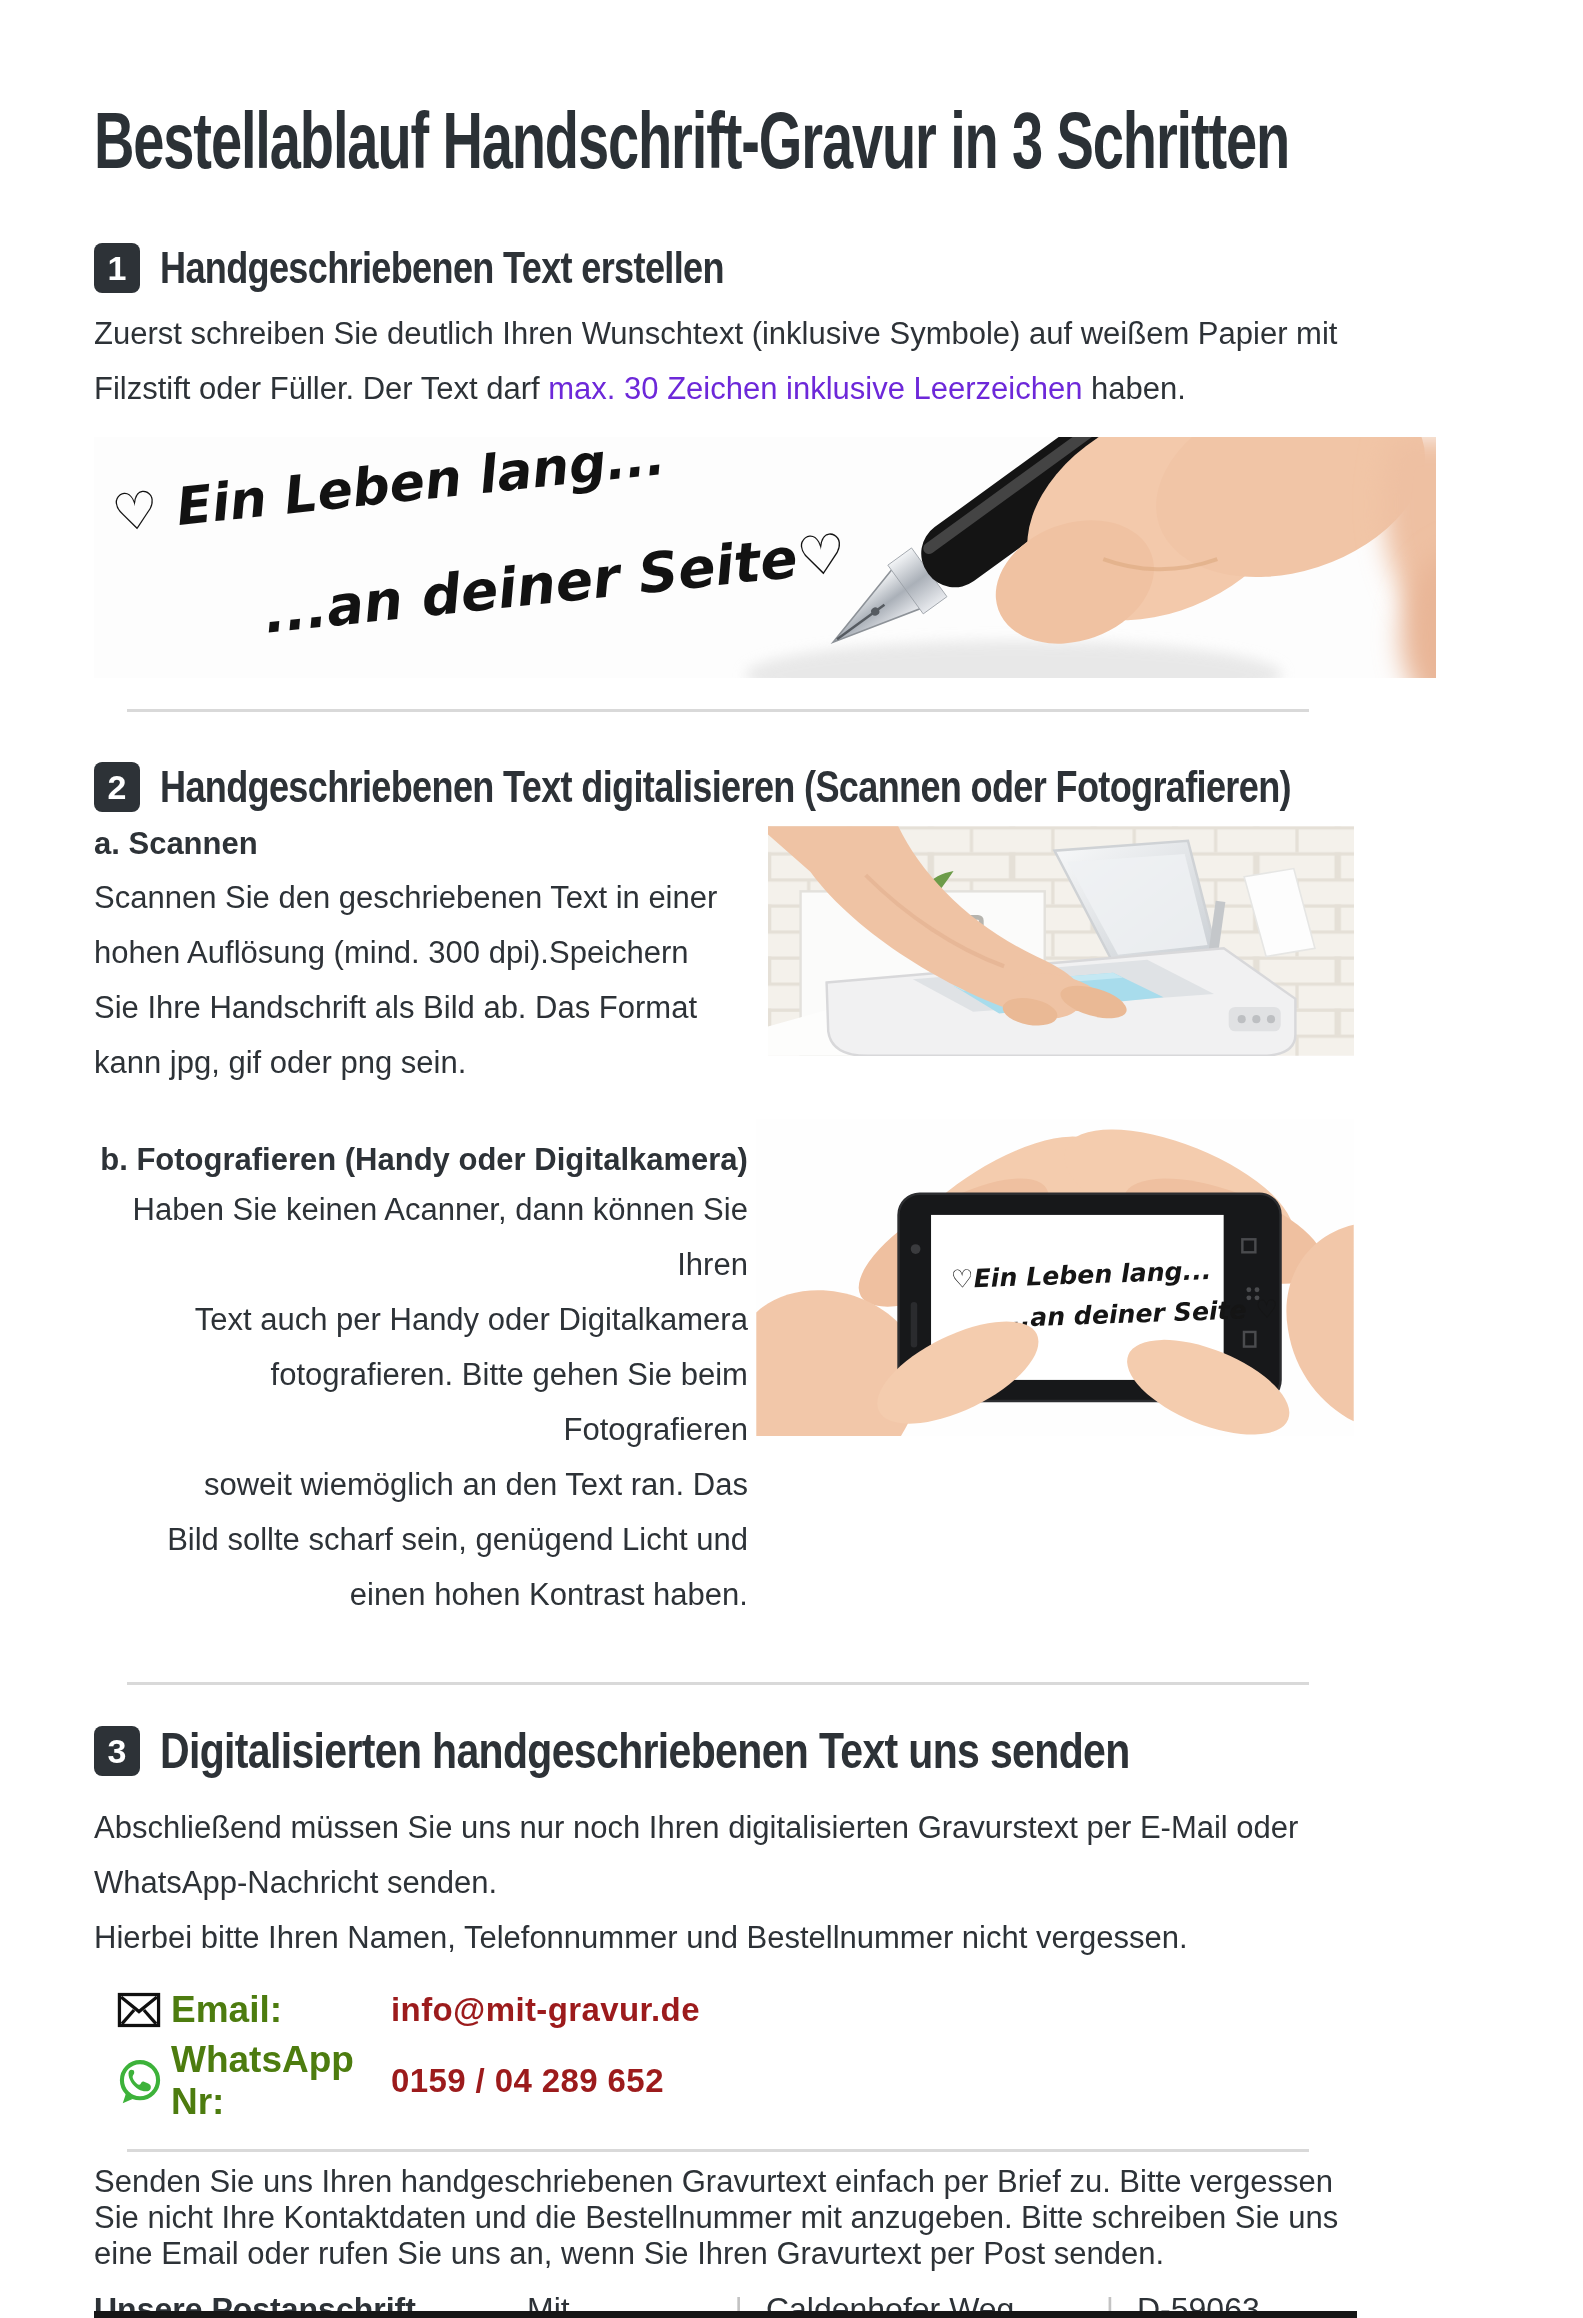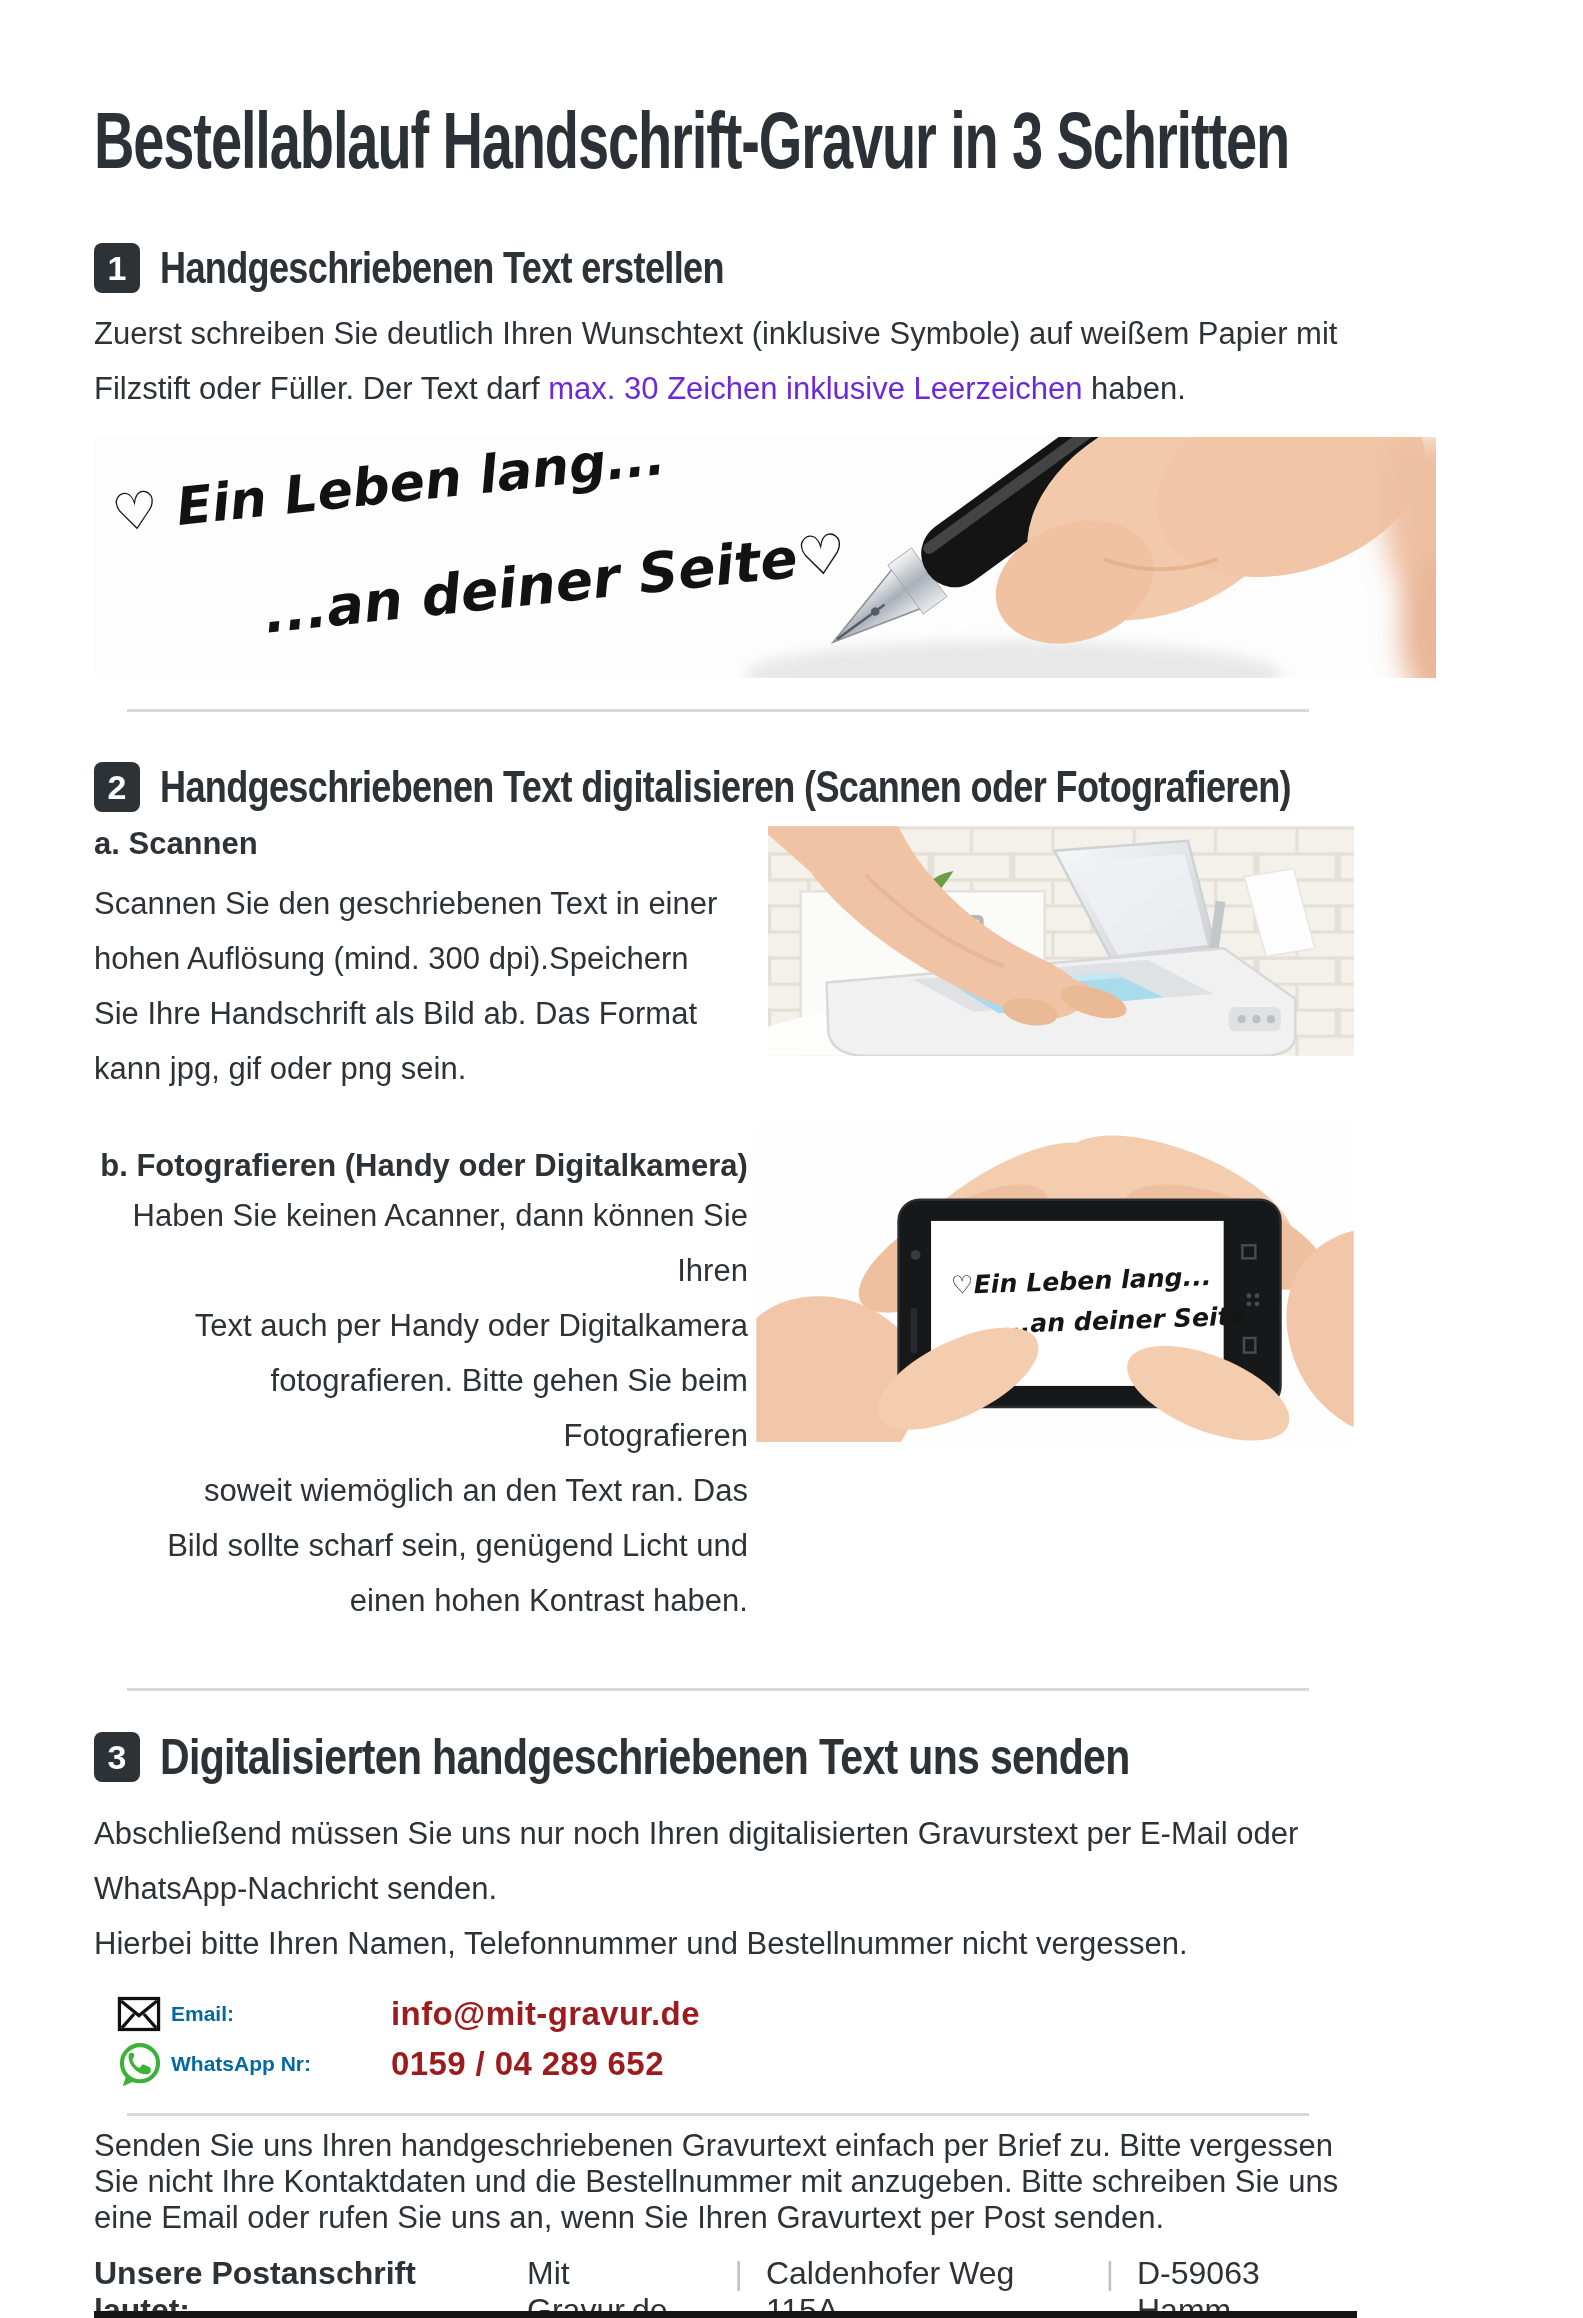--- a/index.html
+++ b/index.html
@@ -49,21 +49,21 @@
   .divider{height:3.3px;background:#d9d9d9;margin:31px 45px 0 33px;}
 
   .two-col{display:flex;align-items:flex-start;margin-top:14.6px;}
   .two-col .txt{flex:1 1 auto;min-width:0;}
   .img-scanner{flex:0 0 auto;width:586px;height:230px;margin-left:8.1px;}
   .img-phone{flex:0 0 auto;width:598px;height:317px;margin-left:8.1px;margin-top:-23px;}
 
   .contacts{margin-top:24.4px;}
   .contact-row{display:flex;align-items:center;margin-top:8.1px;}
   .contact-icon{flex:0 0 54px;display:flex;align-items:center;margin-left:23px;}
-  .contact-label{flex:0 0 220px;font-size:21px;font-weight:bold;color:#0369a1;}
+  .contact-label{flex:0 0 220px;font-size:37px;font-weight:bold;color:#4d7c0f;}
   .contact-value{font-size:33px;font-weight:bold;color:#9c1b1c;letter-spacing:0.4px;}
 
   .fallback-heading{margin:36px 0 0 0;font-size:50px;font-weight:bold;color:#2d3237;}
   .address-line{display:flex;align-items:baseline;gap:23px;margin-top:19.5px;font-size:32px;}
   .address-label{font-weight:bold;color:#2d3237;}
   .address-item{color:#2d3237;}
   .address-sep{color:#c3c3c3;}
 
   .bottom-bar{position:absolute;left:94px;right:79px;bottom:0;height:8.1px;background:#161616;}
 </style>
@@ -124,21 +124,21 @@
     <div class="divider"></div>
 
     <div class="step-header" style="margin-top:50px;">
       <div class="badge">2</div>
       <div class="step-title"><span class="cond">Handgeschriebenen Text digitalisieren (Scannen oder Fotografieren)</span></div>
     </div>
 
     <div class="two-col">
       <div class="txt">
         <div class="subhead">a. Scannen</div>
-        <p class="para" style="margin-top:14px;">Scannen Sie den geschriebenen Text in einer
+        <p class="para" style="margin-top:8px;">Scannen Sie den geschriebenen Text in einer
 hohen Auflösung (mind. 300 dpi).Speichern
 Sie Ihre Handschrift als Bild ab. Das Format
 kann jpg, gif oder png sein.</p>
       </div>
       <svg class="img-scanner" viewBox="0 0 720 282" xmlns="http://www.w3.org/2000/svg">
         <defs>
           <pattern id="bricks" width="100" height="64" patternUnits="userSpaceOnUse">
             <rect width="100" height="64" fill="#f4f1eb"></rect>
             <rect x="0" y="0" width="100" height="4" fill="#e5e0d7"></rect>
             <rect x="0" y="32" width="100" height="4" fill="#e5e0d7"></rect>

